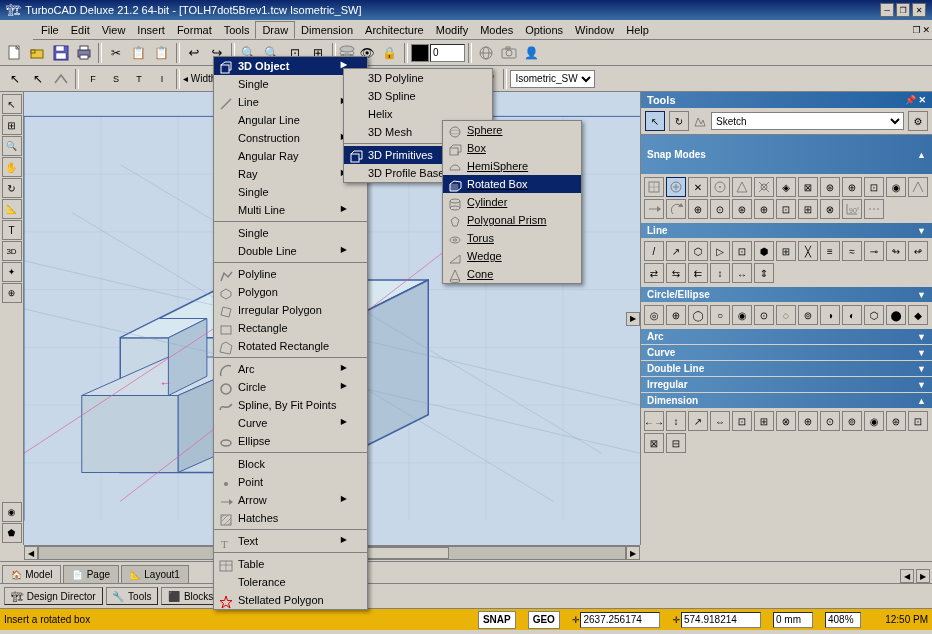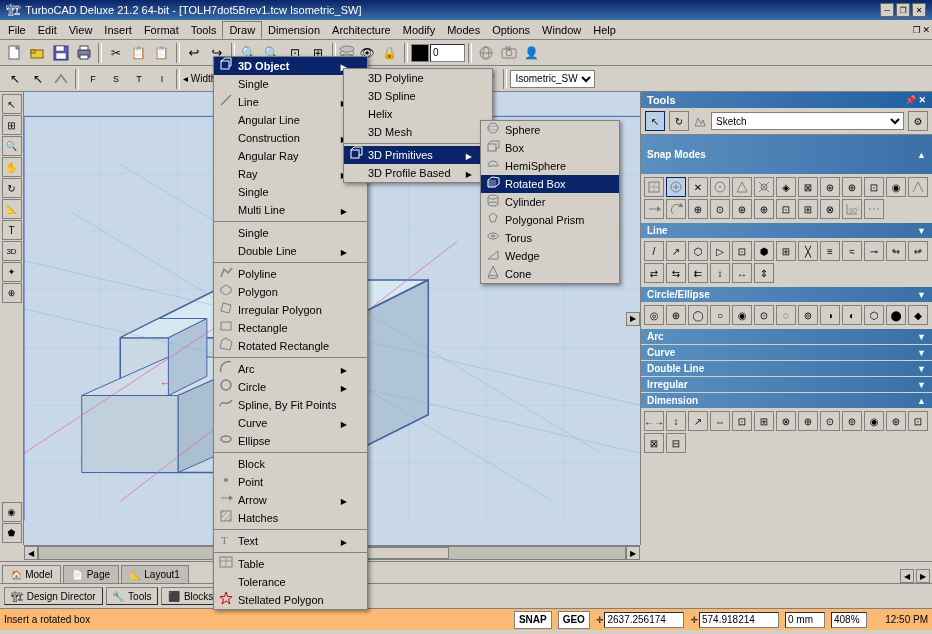--- a/index.html
+++ b/index.html
@@ -11,42 +11,42 @@
     
     #menubar { background: #d4d0c8; height: 20px; display: flex; align-items: center; border-bottom: 1px solid #808080; padding: 0 2px; }
     .menu-item { padding: 2px 6px; font-size: 11px; cursor: pointer; color: black; white-space: nowrap; }
     .menu-item.active { background: #0a246a; color: white; }
     .tb-btn { width: 22px; height: 22px; background: #d4d0c8; border: 1px solid transparent; display: flex; align-items: center; justify-content: center; cursor: pointer; font-size: 12px; }
     .tb-separator { width: 4px; height: 20px; border-left: 1px solid #808080; border-right: 1px solid white; margin: 0 2px; }
     .tool-btn { width: 20px; height: 20px; background: #d4d0c8; border: 1px solid #808080; display: flex; align-items: center; justify-content: center; cursor: pointer; font-size: 10px; }
     
     
     .dropdown { position: absolute; background: #d4d0c8; border: 1px solid #808080; box-shadow: 2px 2px 4px rgba(0,0,0,0.4); z-index: 1000; min-width: 140px; }
-    .dropdown-item { padding: 3px 20px 3px 24px; font-size: 11px; cursor: pointer; display: flex; align-items: flex-end; justify-content: space-between; white-space: nowrap; position: relative; }
+    .dropdown-item { padding: 3px 20px 3px 24px; font-size: 11px; cursor: pointer; display: flex; align-items: flex-start; justify-content: space-between; white-space: nowrap; position: relative; }
     .dropdown-item .arrow { font-size: 8px; margin-left: 10px; }
     .dropdown-item .icon { position: absolute; left: 4px; width: 16px; height: 16px; display: flex; align-items: center; justify-content: center; }
     .dropdown-separator { height: 1px; background: #808080; margin: 2px 0; }
     .dropdown-item.highlighted { background: #0a246a; color: white; }
   </style>
 </head>
 <body>
 
 <div id="titlebar" style="background: linear-gradient(to bottom, #0a246a, #3a6ea5); height: 20px; display: flex; align-items: center; justify-content: space-between; padding: 0 6px; color: white; font-size: 11px; position: relative; z-index: 10;">
   <div style="display:flex; align-items: center; gap: 4px;">
     <span style="font-size:12px;">🏗</span>
     <span style="font-size:11px;">TurboCAD Deluxe 21.2 64-bit - [TOLH7dot5Brev1.tcw Isometric_SW]</span>
   </div>
   <div style="display:flex; gap:2px;">
     <div style="width:14px;height:14px;background:#d4d0c8;border:1px solid #666;display:flex;align-items:center;justify-content:center;cursor:pointer;font-size:8px;color:black;">─</div>
     <div style="width:14px;height:14px;background:#d4d0c8;border:1px solid #666;display:flex;align-items:center;justify-content:center;cursor:pointer;font-size:8px;color:black;">❐</div>
     <div style="width:14px;height:14px;background:#d4d0c8;border:1px solid #666;display:flex;align-items:center;justify-content:center;cursor:pointer;font-size:8px;color:black;">✕</div>
   </div>
 </div>
 
-<div id="menubar" style="background:#d4d0c8;height:20px;display:flex;align-items:center;border-bottom:1px solid #808080;padding:0 2px;position:relative;z-index:20;">
+<div id="menubar" style="background:#d4d0c8;height:20px;display:flex;align-items:center;border-bottom:1px solid #808080;padding:0 2px;position:relative;z-index:20;margin-left:33px;">
   <div class="menu-item">File</div>
   <div class="menu-item">Edit</div>
   <div class="menu-item">View</div>
   <div class="menu-item">Insert</div>
   <div class="menu-item">Format</div>
   <div class="menu-item">Tools</div>
   <div class="menu-item active" style="background:#d4d0c8;color:black;padding:2px 6px;border:1px solid #808080;border-bottom:1px solid #d4d0c8;">Draw</div>
   <div class="menu-item">Dimension</div>
   <div class="menu-item">Architecture</div>
   <div class="menu-item">Modify</div>
@@ -489,21 +489,21 @@
   <div style="height:18px;padding:0 6px;background:#d4d0c8;border:1px outset #808080;font-size:10px;display:flex;align-items:center;gap:3px;cursor:pointer;">
     <span style="font-size:10px;">🔧</span>
     <span>Tools</span>
   </div>
   <div style="height:18px;padding:0 6px;background:#d4d0c8;border:1px outset #808080;font-size:10px;display:flex;align-items:center;gap:3px;cursor:pointer;">
     <span style="font-size:10px;">⬛</span>
     <span>Blocks</span>
   </div>
 </div>
 
-<div style="height:22px;background:#fdba74;border-top:1px solid #808080;display:flex;align-items:center;padding:0 4px;gap:6px;">
+<div style="height:22px;background:#eab308;border-top:1px solid #808080;display:flex;align-items:center;padding:0 4px;gap:12px;">
   <span style="font-size:10px;flex:1;min-width:120px;">Insert a rotated box</span>
   <div style="border:1px solid #808080;padding:0 4px;height:18px;display:flex;align-items:center;font-size:10px;font-weight:bold;cursor:pointer;background:white;">
     <span>SNAP</span>
   </div>
   <div style="border:1px solid #808080;padding:0 4px;height:18px;display:flex;align-items:center;font-size:10px;font-weight:bold;cursor:pointer;background:white;">
     <span>GEO</span>
   </div>
   <div style="display:flex;align-items:center;gap:1px;">
     <span style="font-size:9px;">✛</span>
     <div style="border:1px inset #808080;height:16px;min-width:80px;padding:0 2px;background:white;font-size:10px;display:flex;align-items:center;cursor:text;">2637.256174</div>
@@ -761,21 +761,21 @@
     <span>3D Primitives</span>
     <span class="arrow" style="color:white;">▶</span>
   </div>
   <div class="dropdown-item">
     <span class="icon"></span>
     <span>3D Profile Based</span>
     <span class="arrow">▶</span>
   </div>
 </div>
 
-<div class="dropdown" style="left:480px;top:120px;width:127px;">
+<div class="dropdown" style="left:442px;top:120px;width:127px;text-decoration:underline;">
   <div class="dropdown-item">
     <span class="icon">
       <svg width="14" height="14" viewBox="0 0 14 14">
           <circle cx="7" cy="7" r="5" fill="none" stroke="#808080" stroke-width="1"></circle>
           <ellipse cx="7" cy="7" rx="5" ry="2" fill="none" stroke="#808080" stroke-width="0.5"></ellipse>
         </svg>
     </span>
     <span>Sphere</span>
   </div>
   <div class="dropdown-item">

